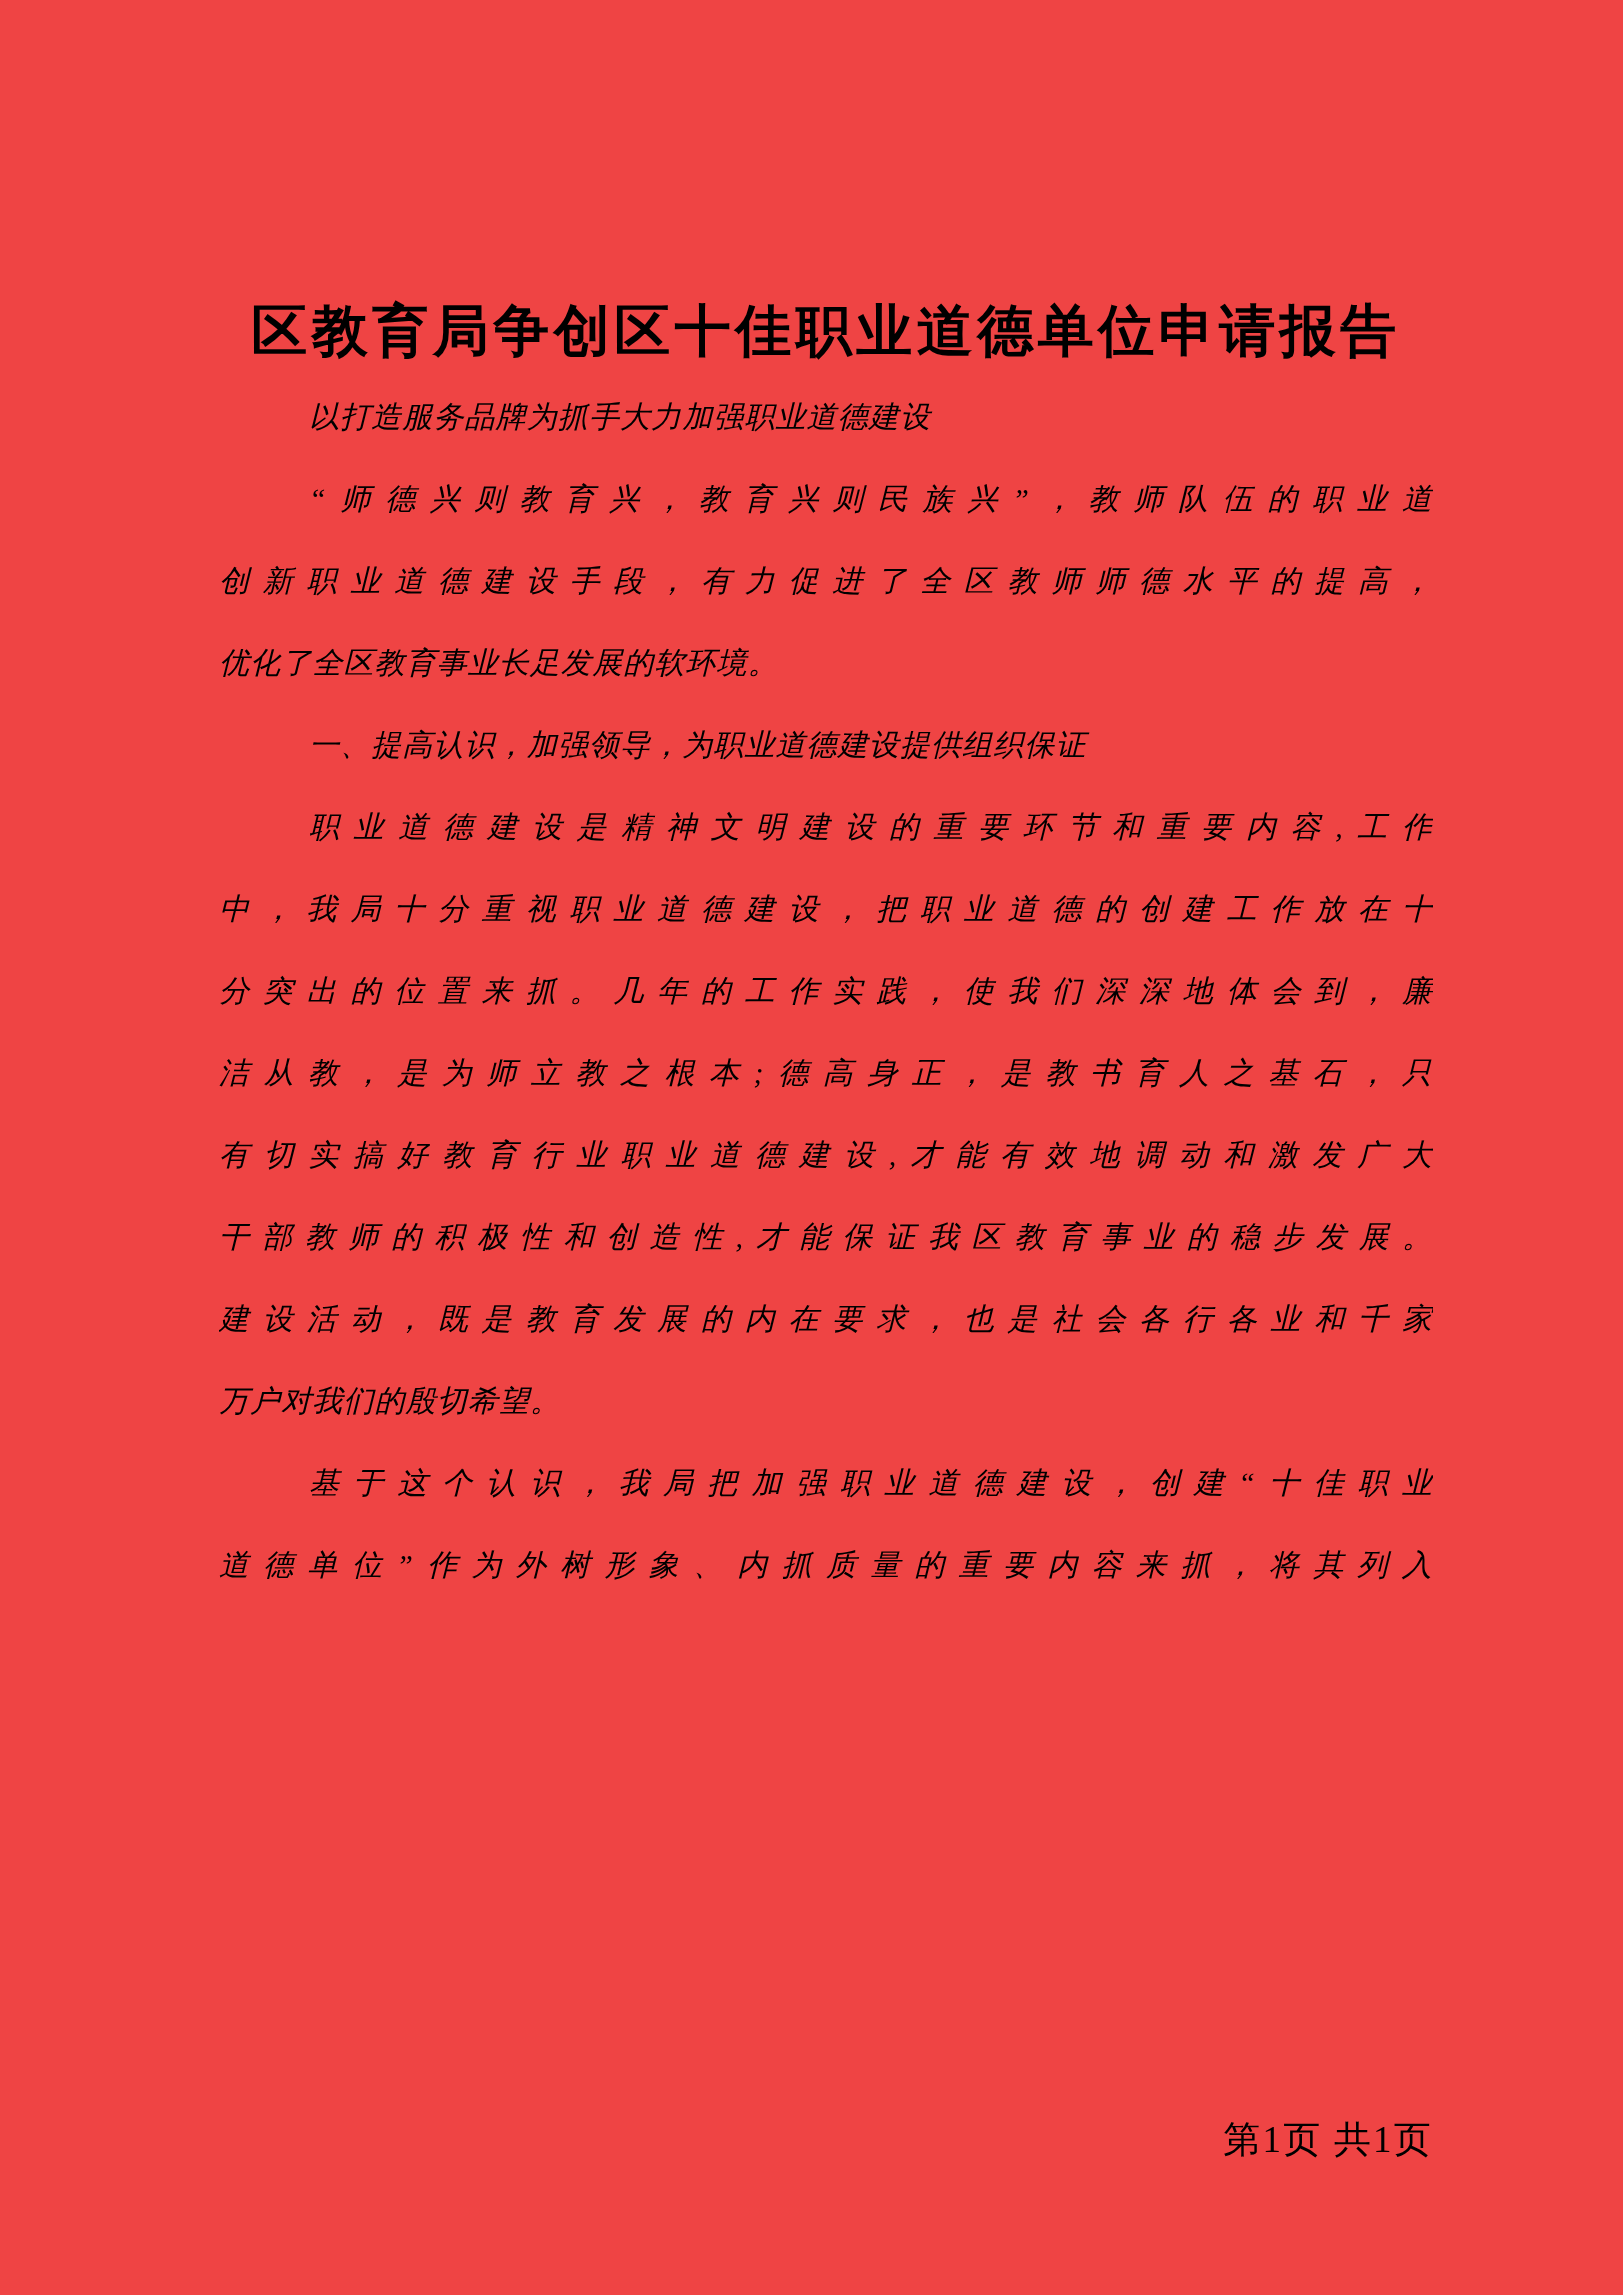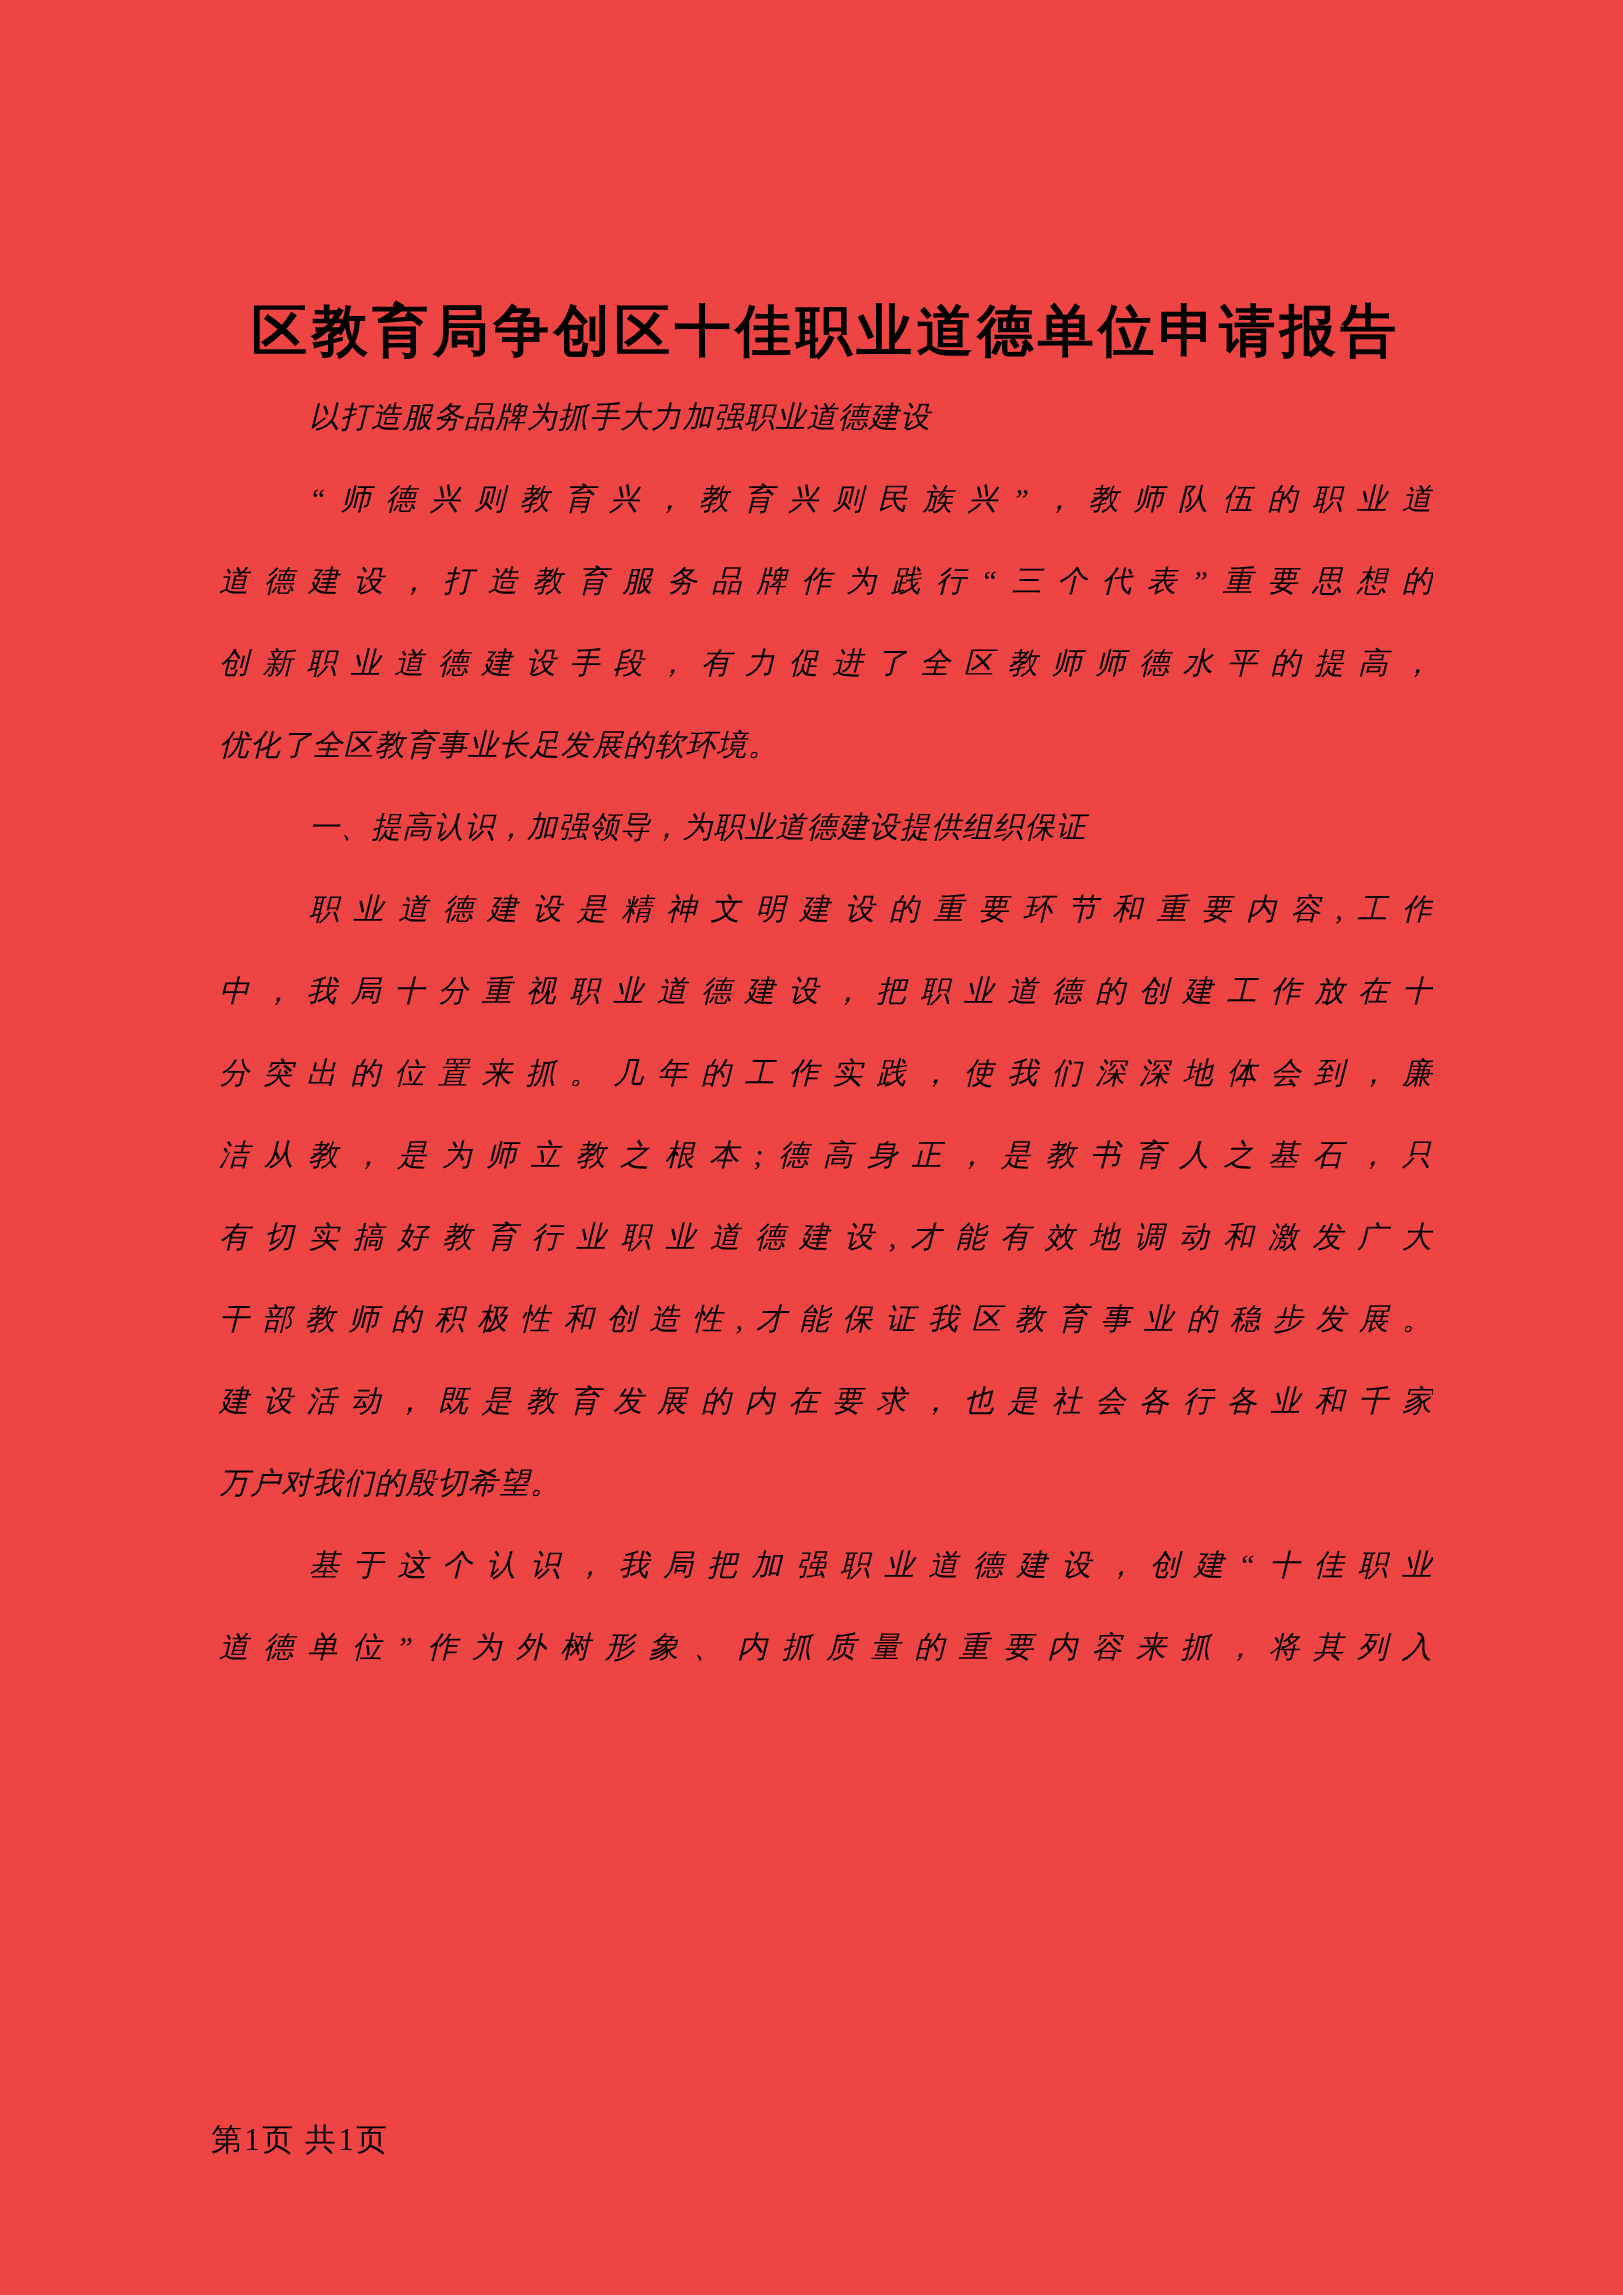--- a/index.html
+++ b/index.html
@@ -48,40 +48,39 @@
   .line.indent {
     text-indent: 90px;
   }
   .line.para-end {
     text-align: left;
     text-align-last: left;
   }
   .footer {
     position: absolute;
     top: 2099px;
-    left: 211px;
+    left: 236px;
     right: 190px;
     height: 82px;
     line-height: 82px;
-    font-size: 31px;
+    font-size: 37px;
     font-style: normal;
-    text-align: left;
+    text-align: right;
     letter-spacing: 2.2px;
   }
 </style>
 </head>
 <body>
 
 <div class="page">
   <div class="content">
     <h1 class="title">区教育局争创区十佳职业道德单位申请报告</h1>
     <div class="body">
         <div class="line indent para-end">以打造服务品牌为抓手大力加强职业道德建设</div>
         <div class="line indent">“师德兴则教育兴，教育兴则民族兴”，教师队伍的职业道</div>
-        <div class="line">道德建设，打造教育服务品牌作为践行“三个代表”重要思想的</div>
         <div class="line">创新职业道德建设手段，有力促进了全区教师师德水平的提高，</div>
         <div class="line para-end">优化了全区教育事业长足发展的软环境。</div>
         <div class="line indent para-end">一、提高认识，加强领导，为职业道德建设提供组织保证</div>
         <div class="line indent">职业道德建设是精神文明建设的重要环节和重要内容,工作</div>
         <div class="line">中，我局十分重视职业道德建设，把职业道德的创建工作放在十</div>
         <div class="line">分突出的位置来抓。几年的工作实践，使我们深深地体会到，廉</div>
         <div class="line">洁从教，是为师立教之根本;德高身正，是教书育人之基石，只</div>
         <div class="line">有切实搞好教育行业职业道德建设,才能有效地调动和激发广大</div>
         <div class="line">干部教师的积极性和创造性,才能保证我区教育事业的稳步发展。</div>
         <div class="line">建设活动，既是教育发展的内在要求，也是社会各行各业和千家</div>

